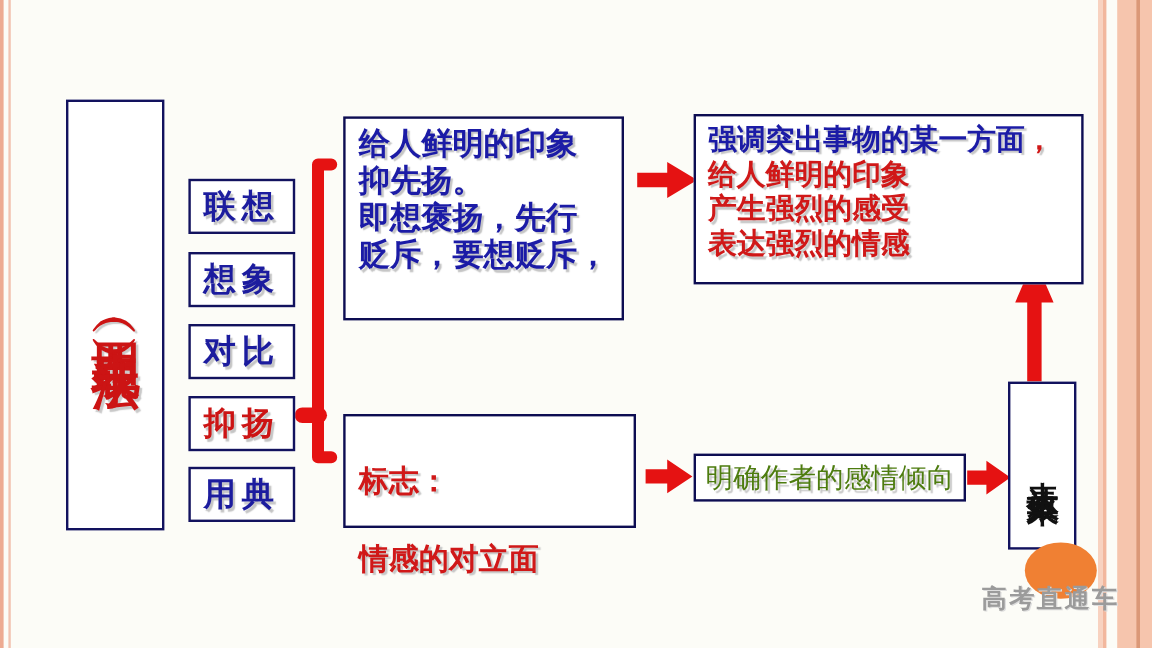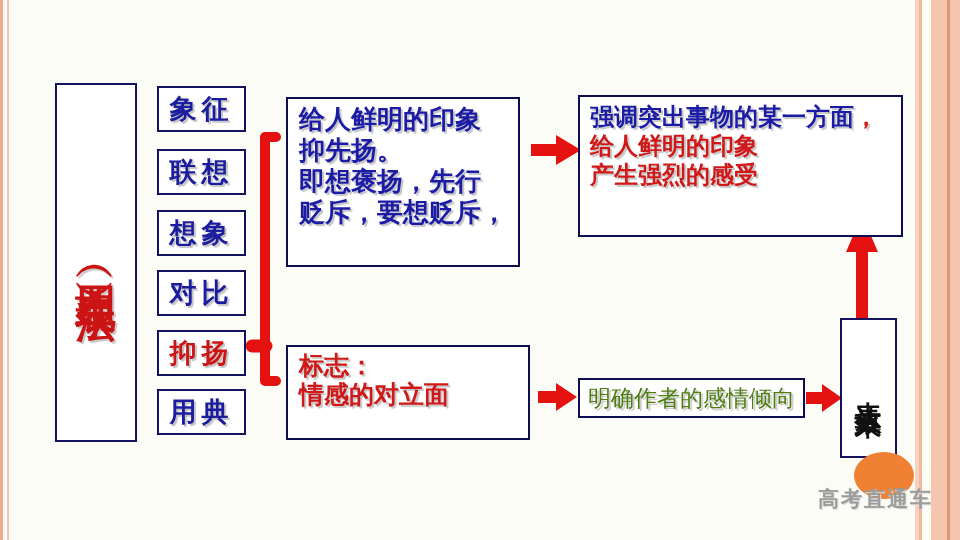--- a/index.html
+++ b/index.html
@@ -40,21 +40,21 @@
   
   .effect-box{left:578px;top:95px;width:325px;height:142px;border-color:#0d0d52;
     padding:5px 0 0 10px;}
   .effect-box .ln{font-size:24px;font-weight:bold;line-height:29px;white-space:nowrap;
     text-shadow:2px 2px 1px #c6c6c6;}
   .blue-t{color:#1b1ba6;} .red-t{color:#d01818;}
   
   .marker-box{left:286px;top:345px;width:244px;height:95px;border-color:#0d0d52;
     padding:4px 0 0 11px;}
   .marker-box .ln{font-size:25px;font-weight:bold;color:#d01818;line-height:29px;
-    text-shadow:2px 2px 1px #c6c6c6;white-space:nowrap;}
+    text-shadow:2px 2px 1px #c6c6c6;white-space:nowrap;margin-top:36px;}
   
   .attitude-box{left:578px;top:378px;width:227px;height:40px;border-color:#0d0d52;
     display:flex;align-items:center;justify-content:center;}
   .attitude-box span{font-size:23px;font-weight:normal;color:#4d7c0f;white-space:nowrap;
     text-shadow:2px 2px 1px #c6c6c6;}
   
   .result-box{left:840px;top:318px;width:57px;height:140px;display:flex;align-items:center;justify-content:center;}
   .result-text{writing-mode:vertical-rl;text-orientation:mixed;
     font-family:"DejaVu Serif","Liberation Serif",serif;
     font-size:27px;font-weight:bold;color:#111;letter-spacing:4px;line-height:1;}
@@ -89,23 +89,20 @@
 
     <path d="M806 392 H822 V384 L842 398 L822 412 V404 H806 Z" fill="#e51212"></path>
 
     <path d="M856 318 V252 H846 L862 215 L878 252 H868 V318 Z" fill="#e51212"></path>
   </svg>
 
   <div class="box title-box">
     <span class="title-text">（四）表现手法</span>
   </div>
 
-  <div class="box tech t0">
-    <span>象征</span>
-  </div>
   <div class="box tech t1">
     <span>联想</span>
   </div>
   <div class="box tech t2">
     <span>想象</span>
   </div>
   <div class="box tech t3">
     <span>对比</span>
   </div>
   <div class="box tech red t4">
@@ -119,20 +116,21 @@
     <div class="ln">给人鲜明的印象</div>
     <div class="ln">抑先扬。</div>
     <div class="ln">即想褒扬，先行</div>
     <div class="ln">贬斥，要想贬斥，</div>
   </div>
 
   <div class="box effect-box">
     <div class="ln"><span class="blue-t">强调突出事物的某一方面</span><span class="red-t">，</span></div>
     <div class="ln red-t">给人鲜明的印象</div>
     <div class="ln red-t">产生强烈的感受</div>
+    <div class="ln red-t">表达强烈的情感</div>
   </div>
 
   <div class="box marker-box">
     <div class="ln">标志：</div>
     <div class="ln">情感的对立面</div>
   </div>
 
   <div class="box attitude-box">
     <span>明确作者的感情倾向</span>
   </div>

